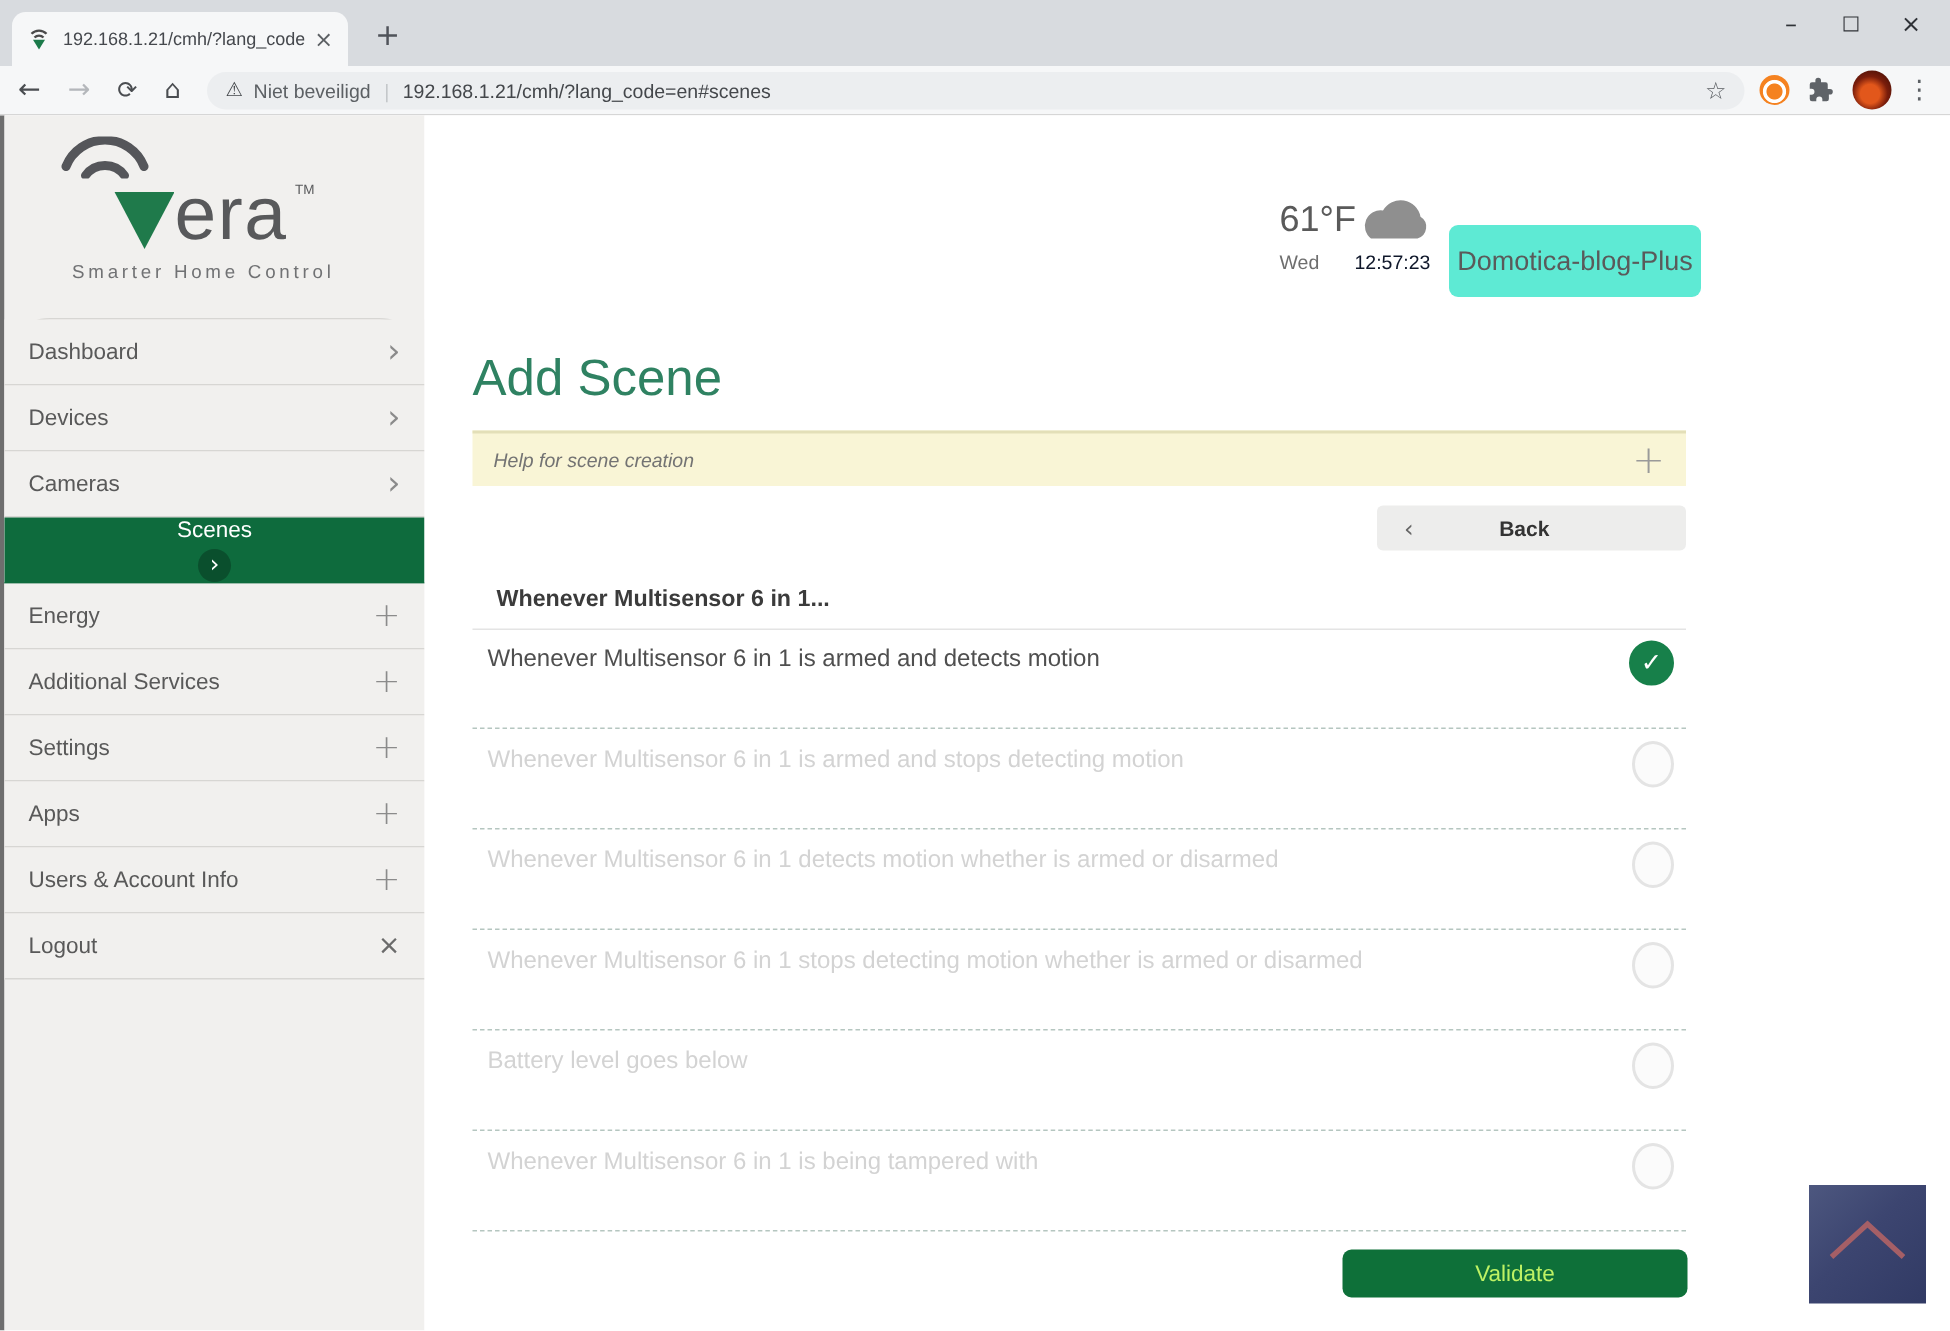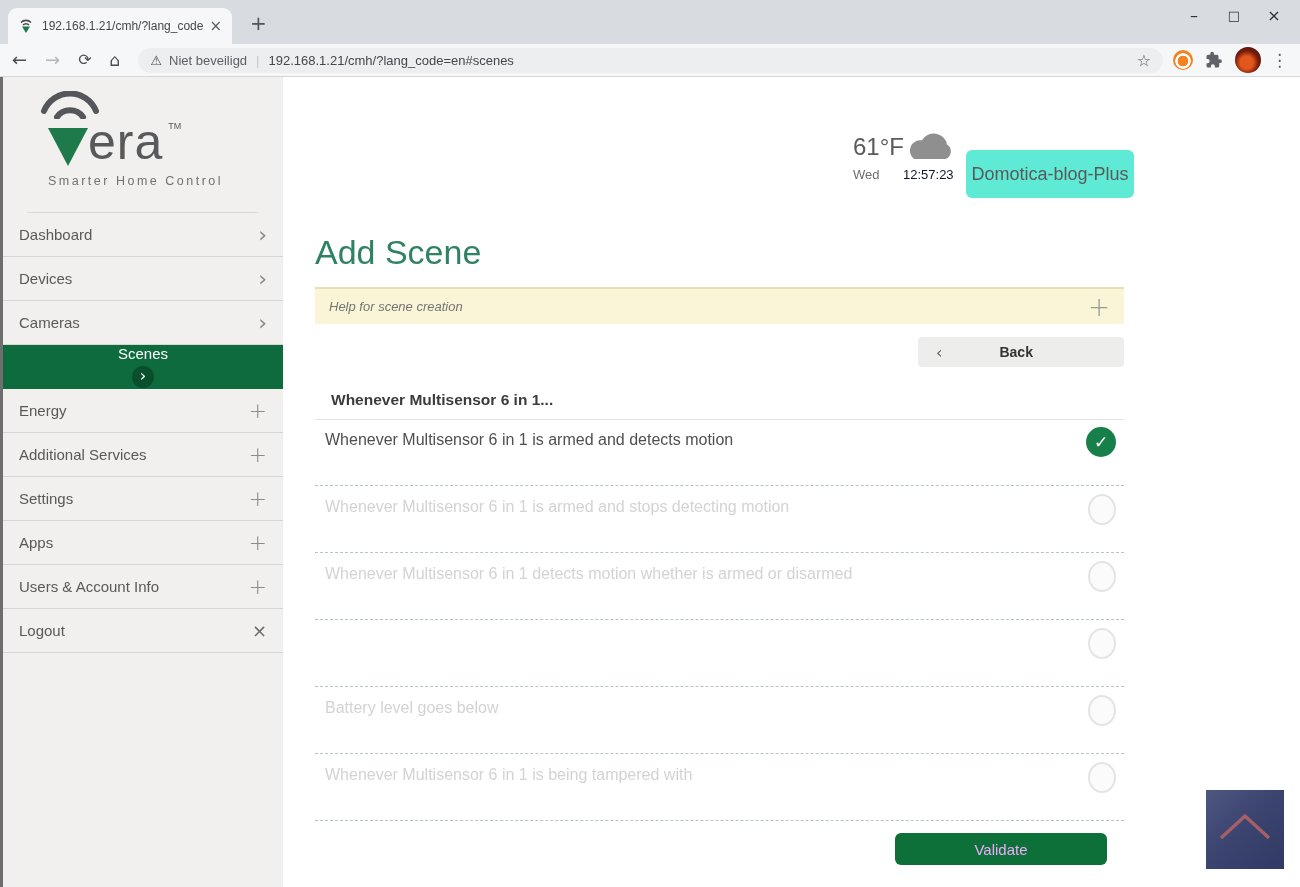--- a/index.html
+++ b/index.html
@@ -37,21 +37,21 @@
     background: radial-gradient(circle at 45% 60%, #e2571b 0 30%, #7a1d0b 55%, #2e0a05 100%); }
   .menu-dots { font-family:"DejaVu Sans",sans-serif; font-size:17px; color:#5c6064; }
 
   
   .page { position:absolute; top:77px; left:0; right:0; bottom:0; background:#fff; border-left:3px solid #6e6e6e; }
 
   
   .sidebar { position:absolute; left:0; top:0; width:280px; bottom:0; background:#f1f0ee; }
   .logo { position:relative; width:190px; margin:36px auto 0; }
   .logo-arcs { position:absolute; left:-10px; top:-22px; }
-  .logo-row { display:flex; align-items:flex-start; }
+  .logo-row { display:flex; align-items:flex-start;justify-content:center; }
   .logo-tri { width:40px; height:38px; background:#1f7a4b; clip-path:polygon(0 0,100% 0,50% 100%); margin-top:15px; }
   .logo-era { font-size:50px; line-height:46px; color:#58595b; letter-spacing:1px; margin-top:6px; }
   .logo-tm { font-size:9px; color:#58595b; margin-top:8px; margin-left:5px; }
   .logo-tagline { font-size:12.5px; color:#717274; letter-spacing:2.5px; margin-top:8px; white-space:nowrap; }
 
   .nav { position:absolute; top:135px; left:0; right:0; border-top:1px solid #d7d6d3;border-radius:30px; }
   .nav-item { height:44px; display:flex; align-items:center; padding:0 16px; border-bottom:1px solid #d7d6d3;
               background:#f1f0ee; cursor:default; }
   .nav-label { flex:1; font-size:15px; color:#595959; }
   .nav-affix { font-family:"DejaVu Sans",sans-serif; color:#8b8b8b; }
@@ -95,22 +95,22 @@
   .options { position:absolute; left:0; top:342px; width:100%; }
   .option-row { position:relative; height:67px; border-bottom:1px dashed #b5c6c0; }
   .opt-label { position:absolute; left:10px; top:12px; font-size:16px; color:#d3d3d3; }
   .option-row.selected .opt-label { color:#4f4f4f; }
   .opt-radio { position:absolute; right:8px; top:8px; width:28px; height:31px; border-radius:50%;
                border:2px solid #e4e4e4; background:#fbfbfb; display:flex; align-items:center; justify-content:center; }
   .checkmark { display:none; color:#fff; font-weight:bold; font-size:17px; font-family:"DejaVu Sans",sans-serif; }
   .option-row.selected .opt-radio { background:#17804a; border-color:#17804a; width:30px; height:30px; }
   .option-row.selected .checkmark { display:block; }
 
-  .validate-btn { position:absolute; left:580px; top:756px; width:212px; height:32px; background:#0e7039;
-                  border-radius:6px; color:#f0abfc; font-size:15px; display:flex; align-items:center;
+  .validate-btn { position:absolute; left:580px; top:756px; width:230px; height:32px; background:#0e7039;
+                  border-radius:6px; color:#bef264; font-size:15px; display:flex; align-items:center;
                   justify-content:center; cursor:default; }
 
   .scroll-top { position:absolute; left:1203px; top:713px; width:78px; height:79px;
                 background:linear-gradient(135deg,#4d577f 0%,#3c4570 45%,#313a64 100%); }
 </style>
 </head>
 <body>
 
 <div id="window">
 
@@ -256,20 +256,21 @@
               
             </span>
           </div>
           <div class="option-row">
             <span class="opt-label">Whenever Multisensor 6 in 1 detects motion whether is armed or disarmed</span>
             <span class="opt-radio">
               
             </span>
           </div>
           <div class="option-row">
+            <span class="opt-label">Whenever Multisensor 6 in 1 stops detecting motion whether is armed or disarmed</span>
             <span class="opt-radio">
               
             </span>
           </div>
           <div class="option-row">
             <span class="opt-label">Battery level goes below</span>
             <span class="opt-radio">
               
             </span>
           </div>

